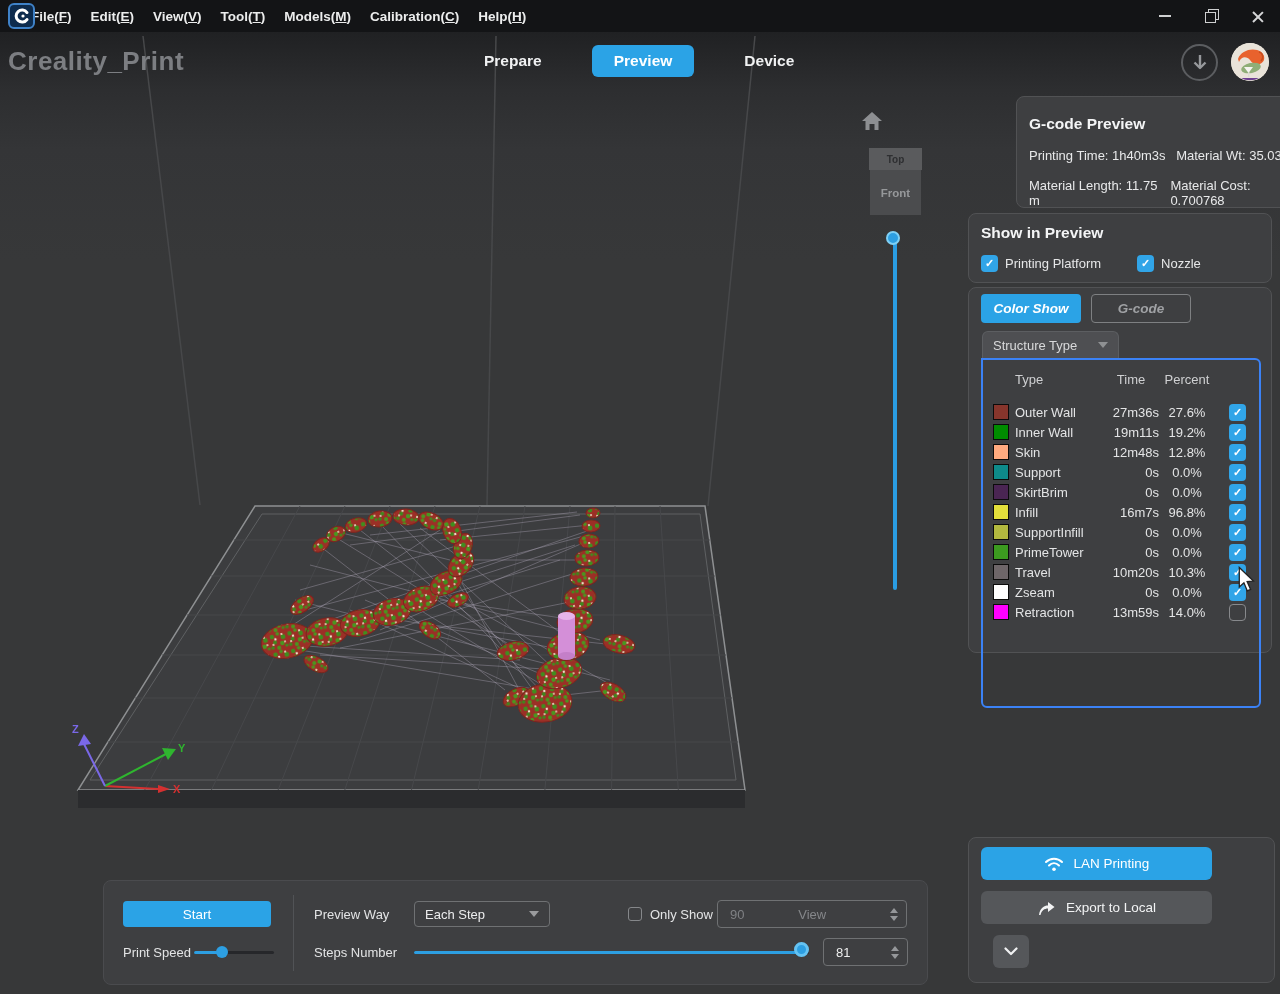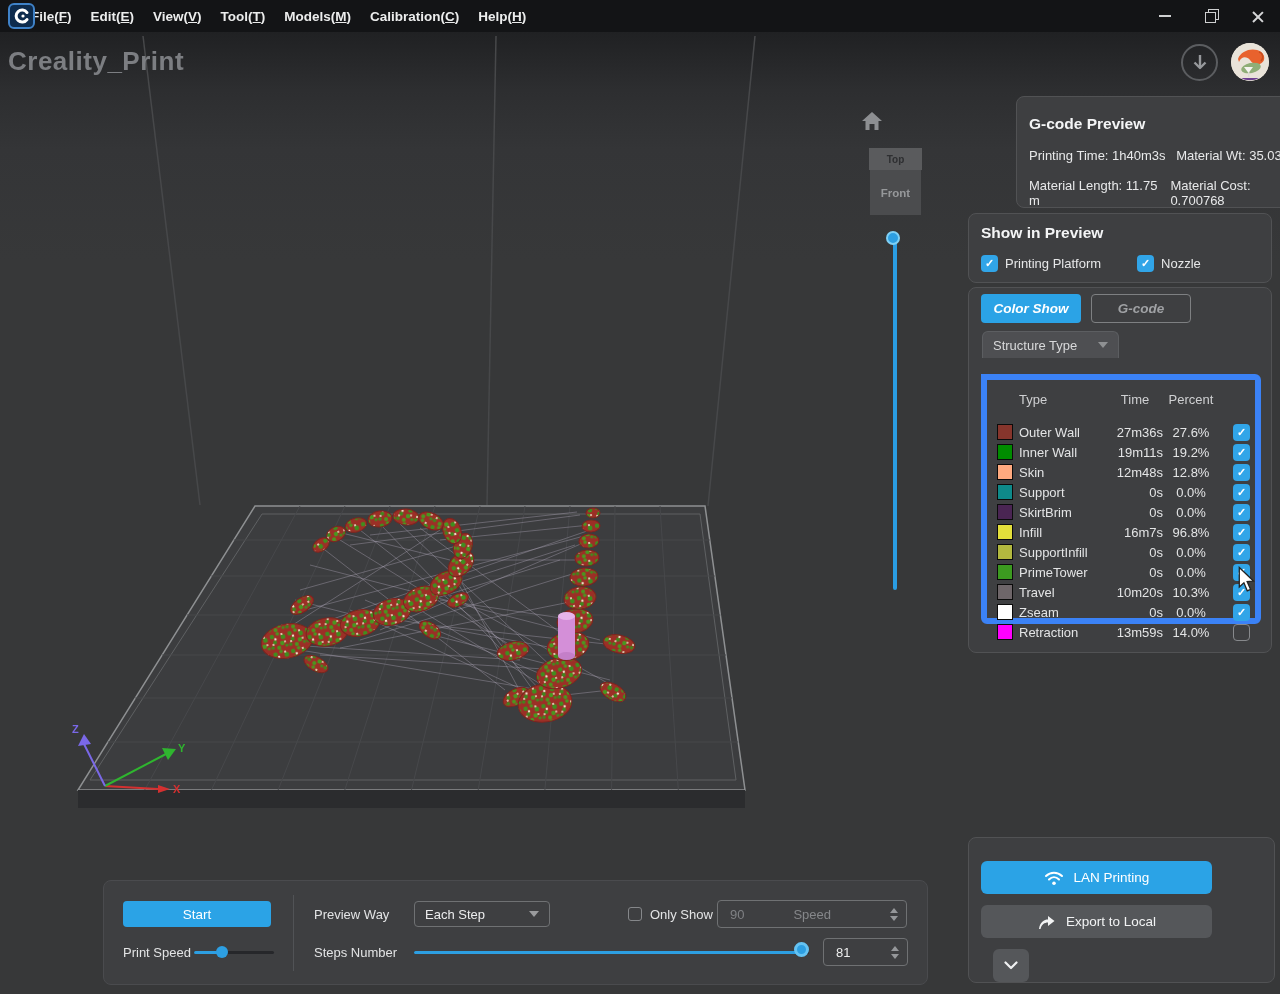--- a/index.html
+++ b/index.html
@@ -30,39 +30,39 @@
   .tab { font-size:15.5px; font-weight:bold; color:#f0f1f2; padding:7px 14px; }
   .tab.active { background:#2ba3e6; border-radius:6px; padding:7px 22px; color:#fff; }
   .dl-btn { position:absolute; left:1181px; top:44px; width:37px; height:37px; border-radius:50%; border:2px solid #5b5d60; display:flex; align-items:center; justify-content:center; }
   .avatar { position:absolute; left:1231px; top:43px; width:38px; height:38px; border-radius:50%; overflow:hidden; background:#e9e3d9; }
 
   
   .card { position:absolute; left:968px; width:304px; background:#3e3f41; border:1px solid #515254; border-radius:8px; }
   .card-stats { top:96px; height:112px; padding:18px 12px 0 12px;margin-left:48px; }
   .card-show { top:213px; height:70px; padding:10px 12px 0 12px; }
   .card-color { top:287px; height:366px; }
-  .card-actions { top:837px; height:146px; width:307px; padding:23px 12px; }
+  .card-actions { top:837px; height:146px; width:307px; padding:9px 12px; }
   .card-h { font-size:15.5px; font-weight:bold; color:#f4f5f6; }
   .stat-row { display:flex; justify-content:space-between; margin-top:15px; font-size:13px; color:#e8e9ea; }
   .opt-row { display:flex; align-items:center; gap:12px; margin-top:13px; font-size:13px; }
   .opt { display:flex; align-items:center; gap:7px; }
   .opt:last-child { margin-left:24px; }
 
   .cb { width:17px; height:17px; border-radius:4px; background:#31a5e8; display:flex; align-items:center; justify-content:center; flex:none; }
   .cb .chk { font-style:normal; color:#fff; font-size:11px; font-weight:bold; line-height:1; }
   .cb.off { background:transparent; border:1px solid #87898c; }
   .cb.off .chk { visibility:hidden; }
 
   .mode-btns { position:absolute; left:12px; top:6px; display:flex; gap:10px;font-style:italic; }
   .btn-mode { width:100px; height:29px; border-radius:4px; font-size:13.5px; font-weight:bold; display:flex; align-items:center; justify-content:center; }
   .btn-mode.active { background:#2ba3e6; color:#fff; }
   .btn-mode.ghost { border:1px solid #7e8082; color:#9fa1a4; }
   .struct-tab { position:absolute; left:13px; top:43px; width:137px; height:27px; background:#4e4f52; border:1px solid #5c5e61; border-bottom:none; border-radius:6px 6px 0 0; display:flex; align-items:center; padding:0 10px; font-size:13px; color:#d8d9da; }
   .struct-tab .tri { margin-left:auto; width:0; height:0; border-left:5px solid transparent; border-right:5px solid transparent; border-top:6px solid #8f9193; }
-  .ttable { position:absolute; left:12px; top:86px; width:280px; height:250px; border:6px solid #3b82f6; border-radius:0 6px 6px 6px; }
+  .ttable { position:absolute; left:12px; top:70px; width:280px; height:350px; border:2px solid #3b82f6; border-radius:0 6px 6px 6px; }
   .trow { display:grid; grid-template-columns:16px 6px 88px 56px 56px 14px 17px; align-items:center; height:20px; padding:0 0 0 10px; }
   .thead { margin-top:10px; height:18px; color:#cfd0d2; font-size:13px; }
   .tbody { margin-top:14px; }
   .trow .tname { grid-column:3; font-size:13px; color:#e3e4e5; }
   .trow .ttime { grid-column:4; font-size:13px; text-align:right; color:#e3e4e5; }
   .trow .tpct  { grid-column:5; font-size:13px; text-align:center; color:#e3e4e5; }
   .trow .swatch { grid-column:1; width:16px; height:16px; border:1px solid #0b0b0b; }
   .trow .cb { grid-column:7; width:17px; height:17px; }
   .th-type { grid-column:3; } .th-time { grid-column:4; text-align:center; } .th-pct { grid-column:5; text-align:center; }
 
@@ -232,20 +232,25 @@
       <div class="win-btn">
           <span class="ico-max"></span>
         </div>
       <div class="win-btn">
           <span class="ico-close"></span>
         </div>
     </div>
   </div>
 
   <div class="app-title">Creality_Print</div>
+  <div class="tabs">
+    <span class="tab">Prepare</span>
+    <span class="tab active">Preview</span>
+    <span class="tab">Device</span>
+  </div>
   <div class="dl-btn">
     <svg width="16" height="18" viewBox="0 0 16 18">
       <line x1="8" y1="1" x2="8" y2="13" stroke="#97999c" stroke-width="2.4"></line>
       <polyline points="2.5,8.5 8,14 13.5,8.5" fill="none" stroke="#97999c" stroke-width="2.4" stroke-linejoin="round"></polyline>
     </svg>
   </div>
   <div class="avatar">
     <svg width="38" height="38" viewBox="0 0 38 38">
       <circle cx="19" cy="19" r="19" fill="#e9e3d9"></circle>
       <path d="M7,16 C10,7 23,4 30,9 C35,13 34,19 29,21 C25,23 21,20 19,17 C16,13 10,13 8,19 Z" fill="#e8622d"></path>
@@ -455,21 +460,21 @@
     <div class="lbl" style="left:210px; top:26px;">Preview Way</div>
     <div class="dropdown">
       <span>Each Step</span>
       <span class="tri"></span>
     </div>
 
     <span class="mini-cb"></span>
     <div class="lbl" style="left:546px; top:26px;">Only Show</div>
     <div class="num-input layer-input">
       <span>90</span>
-      <span class="unit">Speed</span>
+      <span class="unit">View</span>
       <span class="spinners">
           <span class="sp-up"></span>
           <span class="sp-dn"></span>
         </span>
     </div>
 
     <div class="lbl" style="left:210px; top:64px;">Steps Number</div>
     <div class="slider" style="left:310px; top:69.5px; width:395px;">
       <div class="fill" style="width:390px;"></div>
       <div class="knob" style="left:380px; top:-9px; width:15px; height:15px; border:3px solid #65c3f2;"></div>

